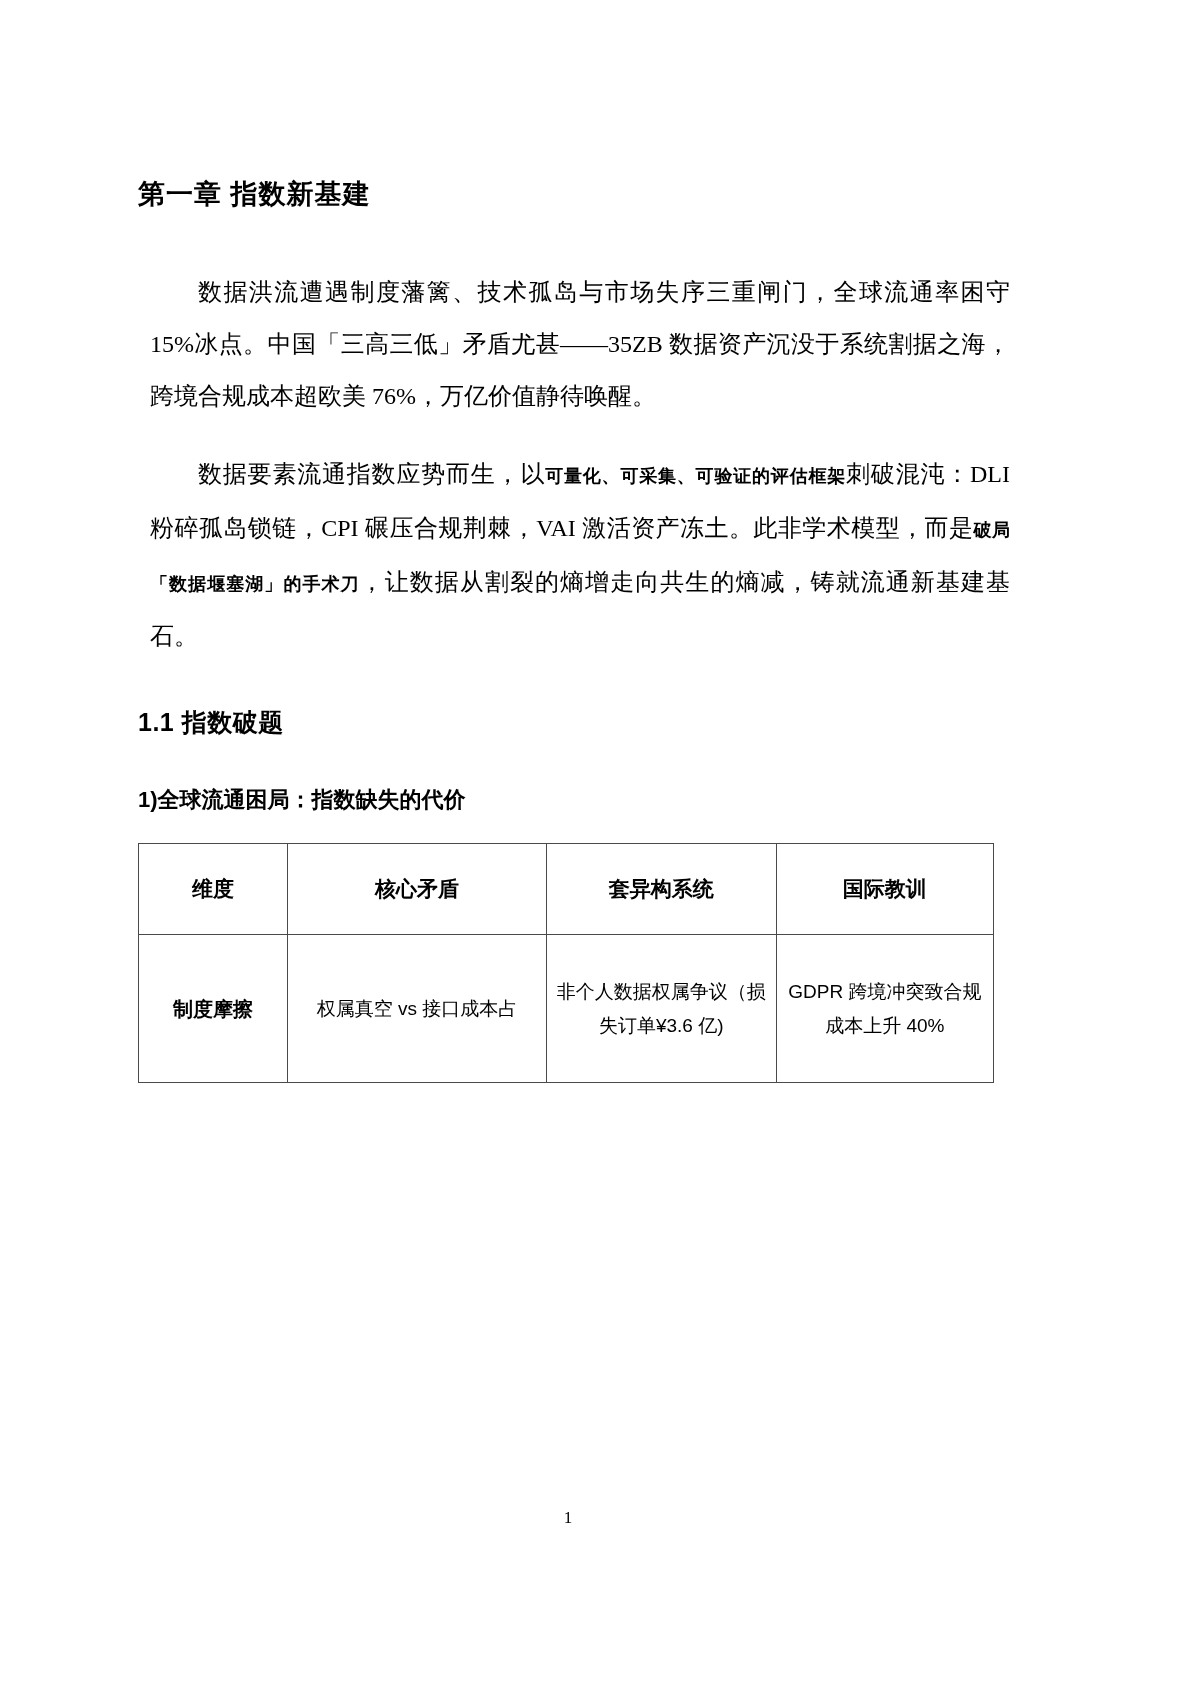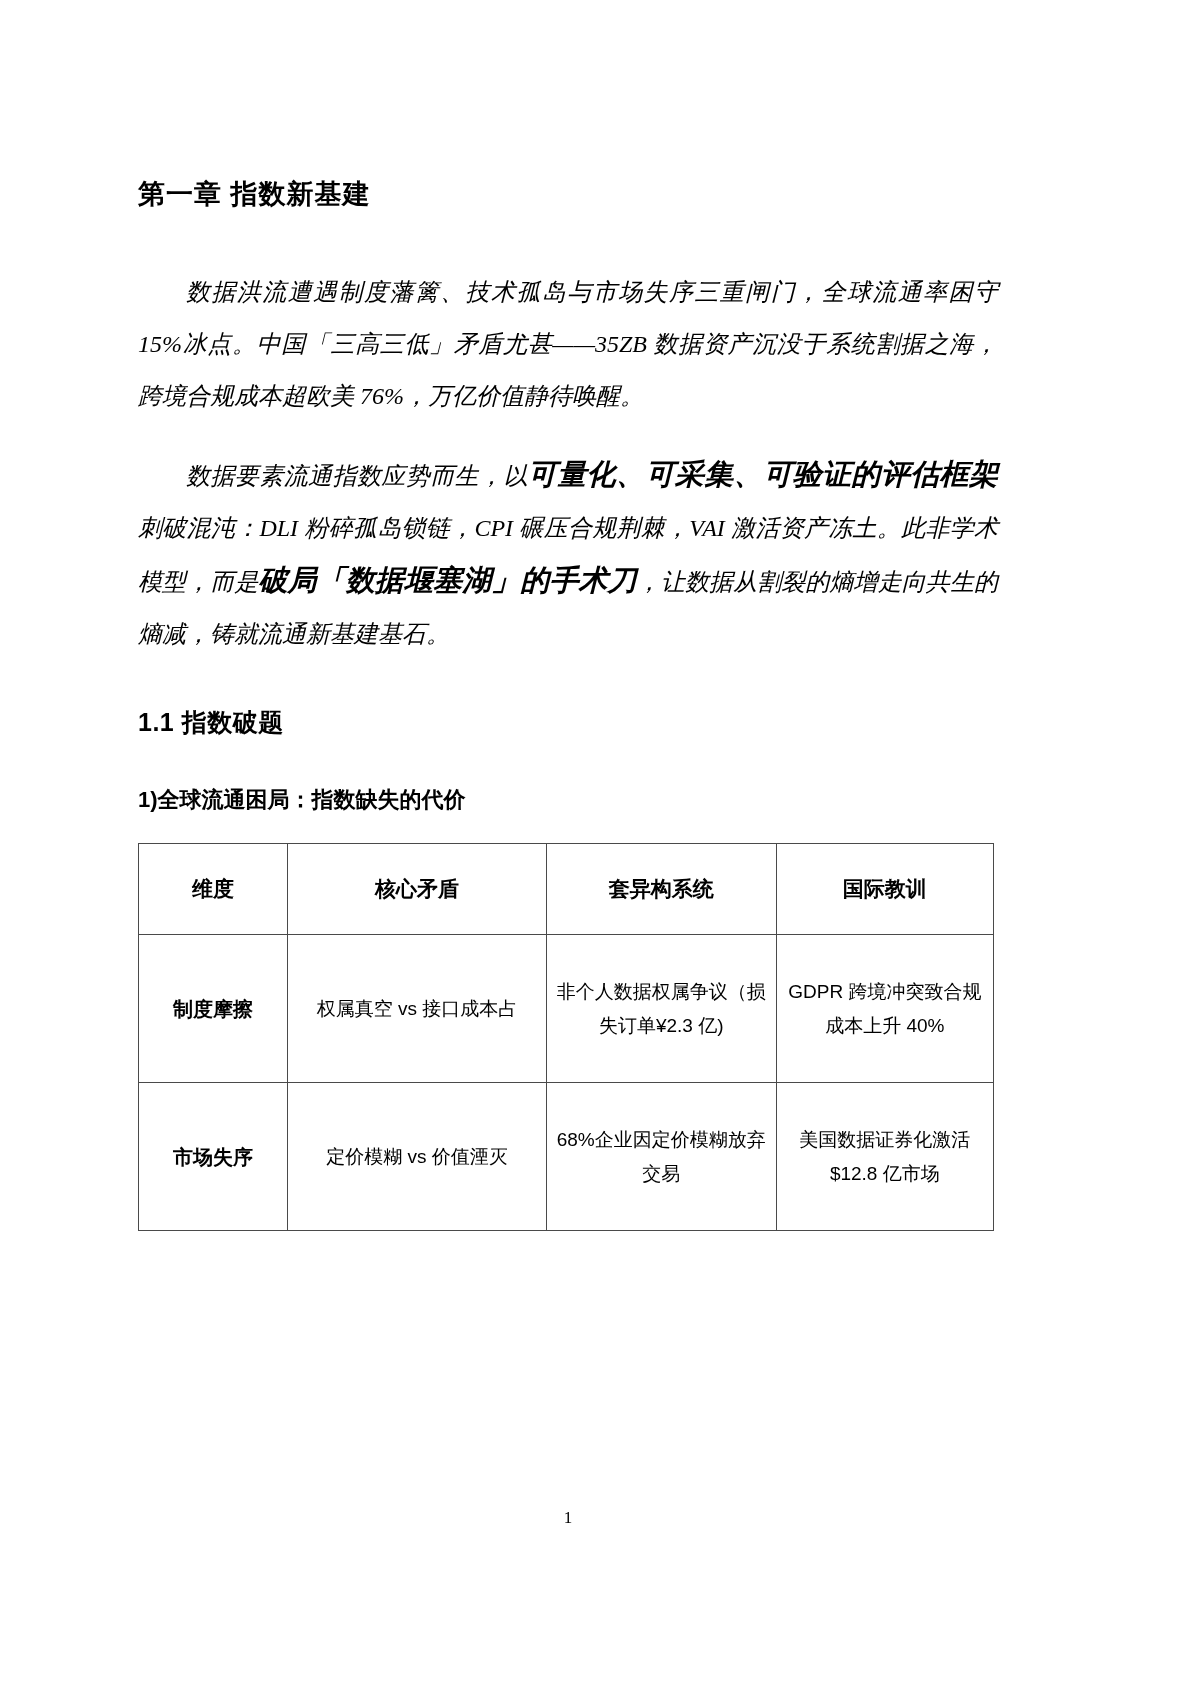--- a/index.html
+++ b/index.html
@@ -67,37 +67,36 @@
     position: absolute;
     left: 0;
     top: 787px;
     white-space: nowrap;
     line-height: 1.2;
   }
 
   
   .para {
     position: absolute;
-    left: 0;
+    left: 12px;
     width: 860px;
     font-family: "Liberation Serif", "DejaVu Serif", serif;
     font-size: 24px;
     line-height: 52px;
     text-align: justify;
     text-justify: inter-ideograph;
     text-indent: 2em;
     margin: 0;
-    font-style: italic;
   }
   .para.p1 { top: 266px; }
   .para.p2 { top: 448px; }
   .para b {
     font-family: "Liberation Sans", "DejaVu Sans", sans-serif;
     font-weight: bold;
-    font-size: 29px;
+    font-size: 18px;
   }
 
   
   .data-table {
     position: absolute;
     left: 0;
     top: 843px;
     width: 856px;
     border-collapse: collapse;
     table-layout: fixed;
@@ -169,28 +168,22 @@
           <th>维度</th>
           <th>核心矛盾</th>
           <th>套异构系统</th>
           <th>国际教训</th>
         </tr>
       </thead>
       <tbody>
         <tr>
           <td class="dim-cell">制度摩擦</td>
           <td>权属真空 vs 接口成本占</td>
-          <td>非个人数据权属争议（损失订单¥2.3 亿)</td>
+          <td>非个人数据权属争议（损失订单¥3.6 亿)</td>
           <td>GDPR 跨境冲突致合规成本上升 40%</td>
-        </tr>
-        <tr>
-          <td class="dim-cell">市场失序</td>
-          <td>定价模糊 vs 价值湮灭</td>
-          <td>68%企业因定价模糊放弃交易</td>
-          <td>美国数据证券化激活$12.8 亿市场</td>
         </tr>
       </tbody>
     </table>
 
     <div class="page-number">1</div>
 
   </div>
 </div>
 
 </body></html>

